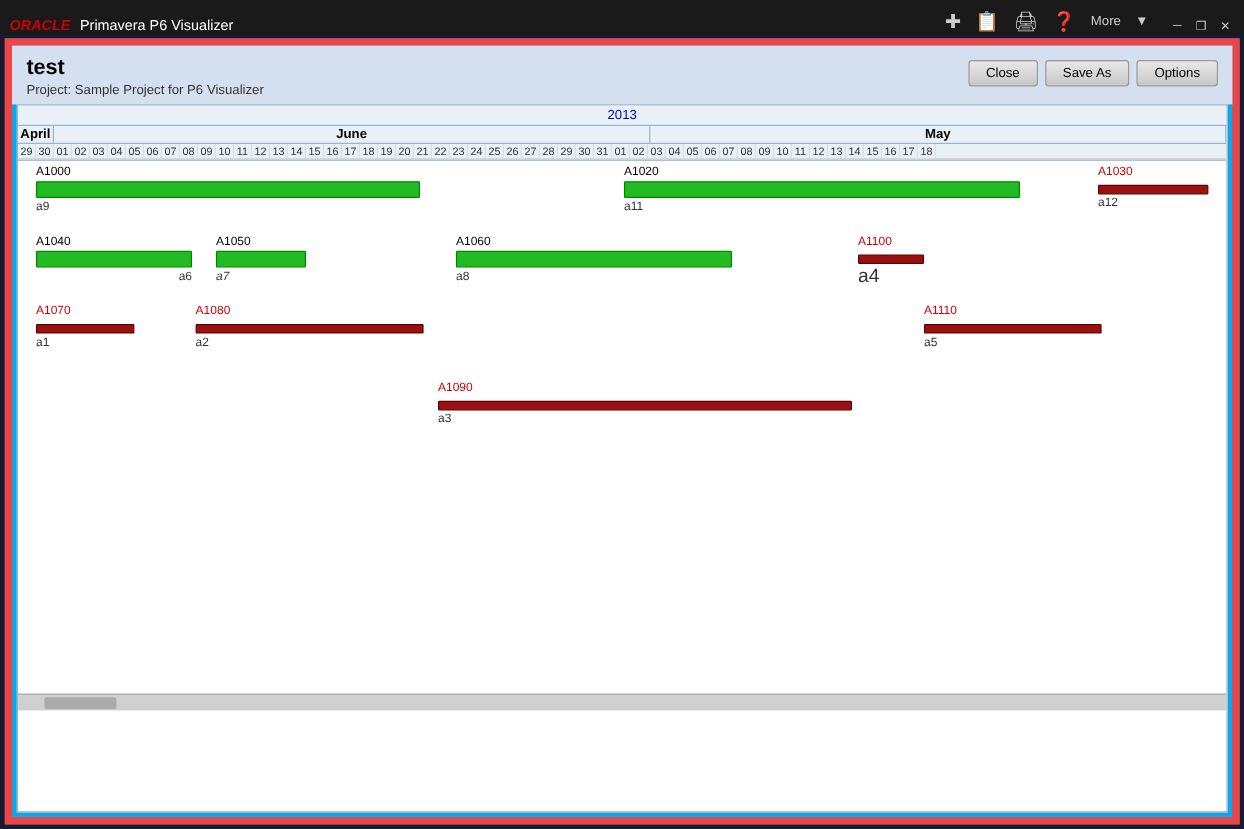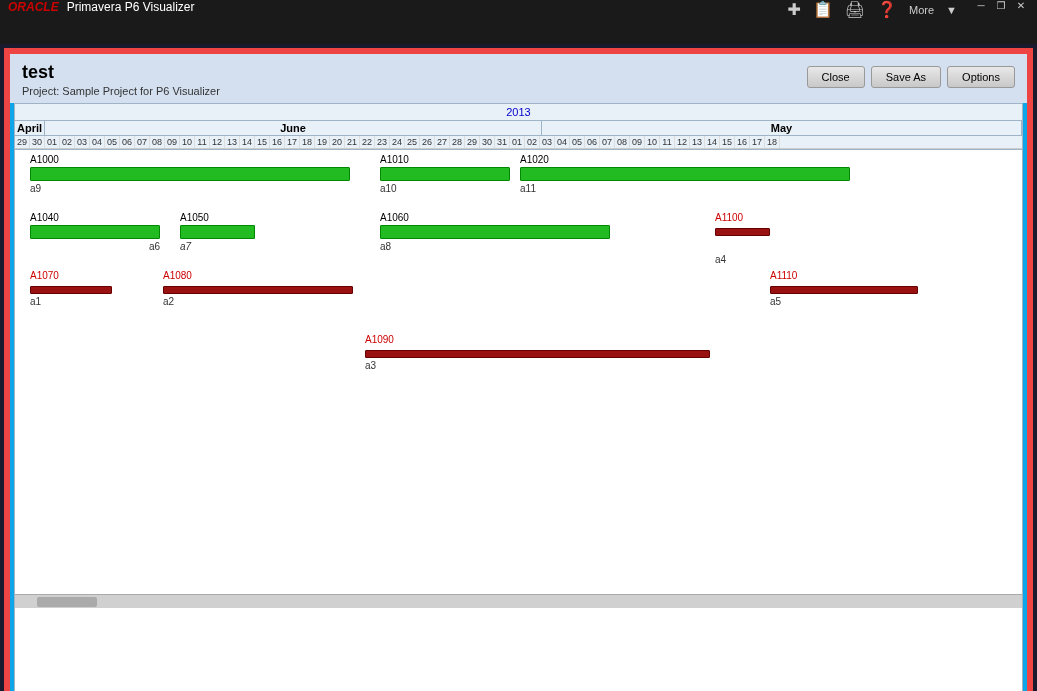--- a/index.html
+++ b/index.html
@@ -8,23 +8,23 @@
       height: 691px;
       background: #1a1a2e;
       font-family: Arial, sans-serif;
       font-size: 11px;
       overflow: hidden;
     }
 
     
     .title-bar {
       background: #1a1a1a;
-      height: 44px;
-      display: flex;
-      align-items: flex-start;
+      height: 28px;
+      display: flex;
+      align-items: flex-end;
       padding: 0 8px;
       gap: 8px;
     }
     .oracle-logo {
       color: #cc0000;
       font-weight: bold;
       font-size: 12px;
       font-style: italic;
     }
     .app-title {
@@ -281,49 +281,49 @@
           <div class="day-cell">18</div>
         </div>
     </div>
 
     <div class="gantt-chart" style="position:relative; height:444px;" id="gantt-chart">
     <div style="position: absolute; left: 15px; top: 4px;">
           <div style="position: relative; font-size: 10px; color: rgb(0, 0, 0);">A1000</div>
           <div style="width: 320px; height: 14px; margin-top: 2px; border-radius: 1px; background: rgb(34, 187, 34); border: 1px solid rgb(0, 136, 0);"></div>
           <div style="font-size: 10px; color: rgb(51, 51, 51); margin-top: 2px;">a9</div>
         </div>
-        <div style="position: absolute; left: 365px; top: 4px;">
-          <div style="position: relative; font-size: 10px; color: rgb(0, 0, 0);">A1010</div>
-          <div style="width: 130px; height: 14px; margin-top: 2px; border-radius: 1px; background: rgb(34, 187, 34); border: 1px solid rgb(0, 136, 0);"></div>
-          <div style="font-size: 10px; color: rgb(51, 51, 51); margin-top: 2px;">a10</div>
-        </div>
         <div style="position: absolute; left: 505px; top: 4px;">
           <div style="position: relative; font-size: 10px; color: rgb(0, 0, 0);">A1020</div>
           <div style="width: 330px; height: 14px; margin-top: 2px; border-radius: 1px; background: rgb(34, 187, 34); border: 1px solid rgb(0, 136, 0);"></div>
           <div style="font-size: 10px; color: rgb(51, 51, 51); margin-top: 2px;">a11</div>
         </div>
+        <div style="position: absolute; left: 900px; top: 4px;">
+          <div style="position: relative; font-size: 10px; color: rgb(204, 0, 0);">A1030</div>
+          <div style="width: 92px; height: 8px; margin-top: 5px; border-radius: 1px; background: rgb(153, 17, 17); border: 1px solid rgb(102, 0, 0);"></div>
+          <div style="font-size: 10px; color: rgb(51, 51, 51); margin-top: 2px;">a12</div>
+        </div>
         <div style="position: absolute; left: 15px; top: 62px;">
           <div style="position: relative; font-size: 10px; color: rgb(0, 0, 0);">A1040</div>
           <div style="width: 130px; height: 14px; margin-top: 2px; border-radius: 1px; background: rgb(34, 187, 34); border: 1px solid rgb(0, 136, 0);"></div>
           <div style="font-size: 10px; color: rgb(51, 51, 51); margin-top: 2px; text-align: right;">a6</div>
         </div>
         <div style="position: absolute; left: 165px; top: 62px;">
           <div style="position: relative; font-size: 10px; color: rgb(0, 0, 0);">A1050</div>
           <div style="width: 75px; height: 14px; margin-top: 2px; border-radius: 1px; background: rgb(34, 187, 34); border: 1px solid rgb(0, 136, 0);"></div>
           <div style="font-size: 10px; color: rgb(51, 51, 51); margin-top: 2px; font-style: italic;">a7</div>
         </div>
         <div style="position: absolute; left: 365px; top: 62px;">
           <div style="position: relative; font-size: 10px; color: rgb(0, 0, 0);">A1060</div>
           <div style="width: 230px; height: 14px; margin-top: 2px; border-radius: 1px; background: rgb(34, 187, 34); border: 1px solid rgb(0, 136, 0);"></div>
           <div style="font-size: 10px; color: rgb(51, 51, 51); margin-top: 2px;">a8</div>
         </div>
         <div style="position: absolute; left: 700px; top: 62px;">
           <div style="position: relative; font-size: 10px; color: rgb(204, 0, 0);">A1100</div>
           <div style="width: 55px; height: 8px; margin-top: 5px; border-radius: 1px; background: rgb(153, 17, 17); border: 1px solid rgb(102, 0, 0);"></div>
-          <div style="font-size: 10px; color: rgb(51, 51, 51); margin-top: 18px;">a4</div>
+          <div style="font-size: 16px; color: rgb(51, 51, 51); margin-top: 2px;">a4</div>
         </div>
         <div style="position: absolute; left: 15px; top: 120px;">
           <div style="position: relative; font-size: 10px; color: rgb(204, 0, 0);">A1070</div>
           <div style="width: 82px; height: 8px; margin-top: 5px; border-radius: 1px; background: rgb(153, 17, 17); border: 1px solid rgb(102, 0, 0);"></div>
           <div style="font-size: 10px; color: rgb(51, 51, 51); margin-top: 2px;">a1</div>
         </div>
         <div style="position: absolute; left: 148px; top: 120px;">
           <div style="position: relative; font-size: 10px; color: rgb(204, 0, 0);">A1080</div>
           <div style="width: 190px; height: 8px; margin-top: 5px; border-radius: 1px; background: rgb(153, 17, 17); border: 1px solid rgb(102, 0, 0);"></div>
           <div style="font-size: 10px; color: rgb(51, 51, 51); margin-top: 2px;">a2</div>

